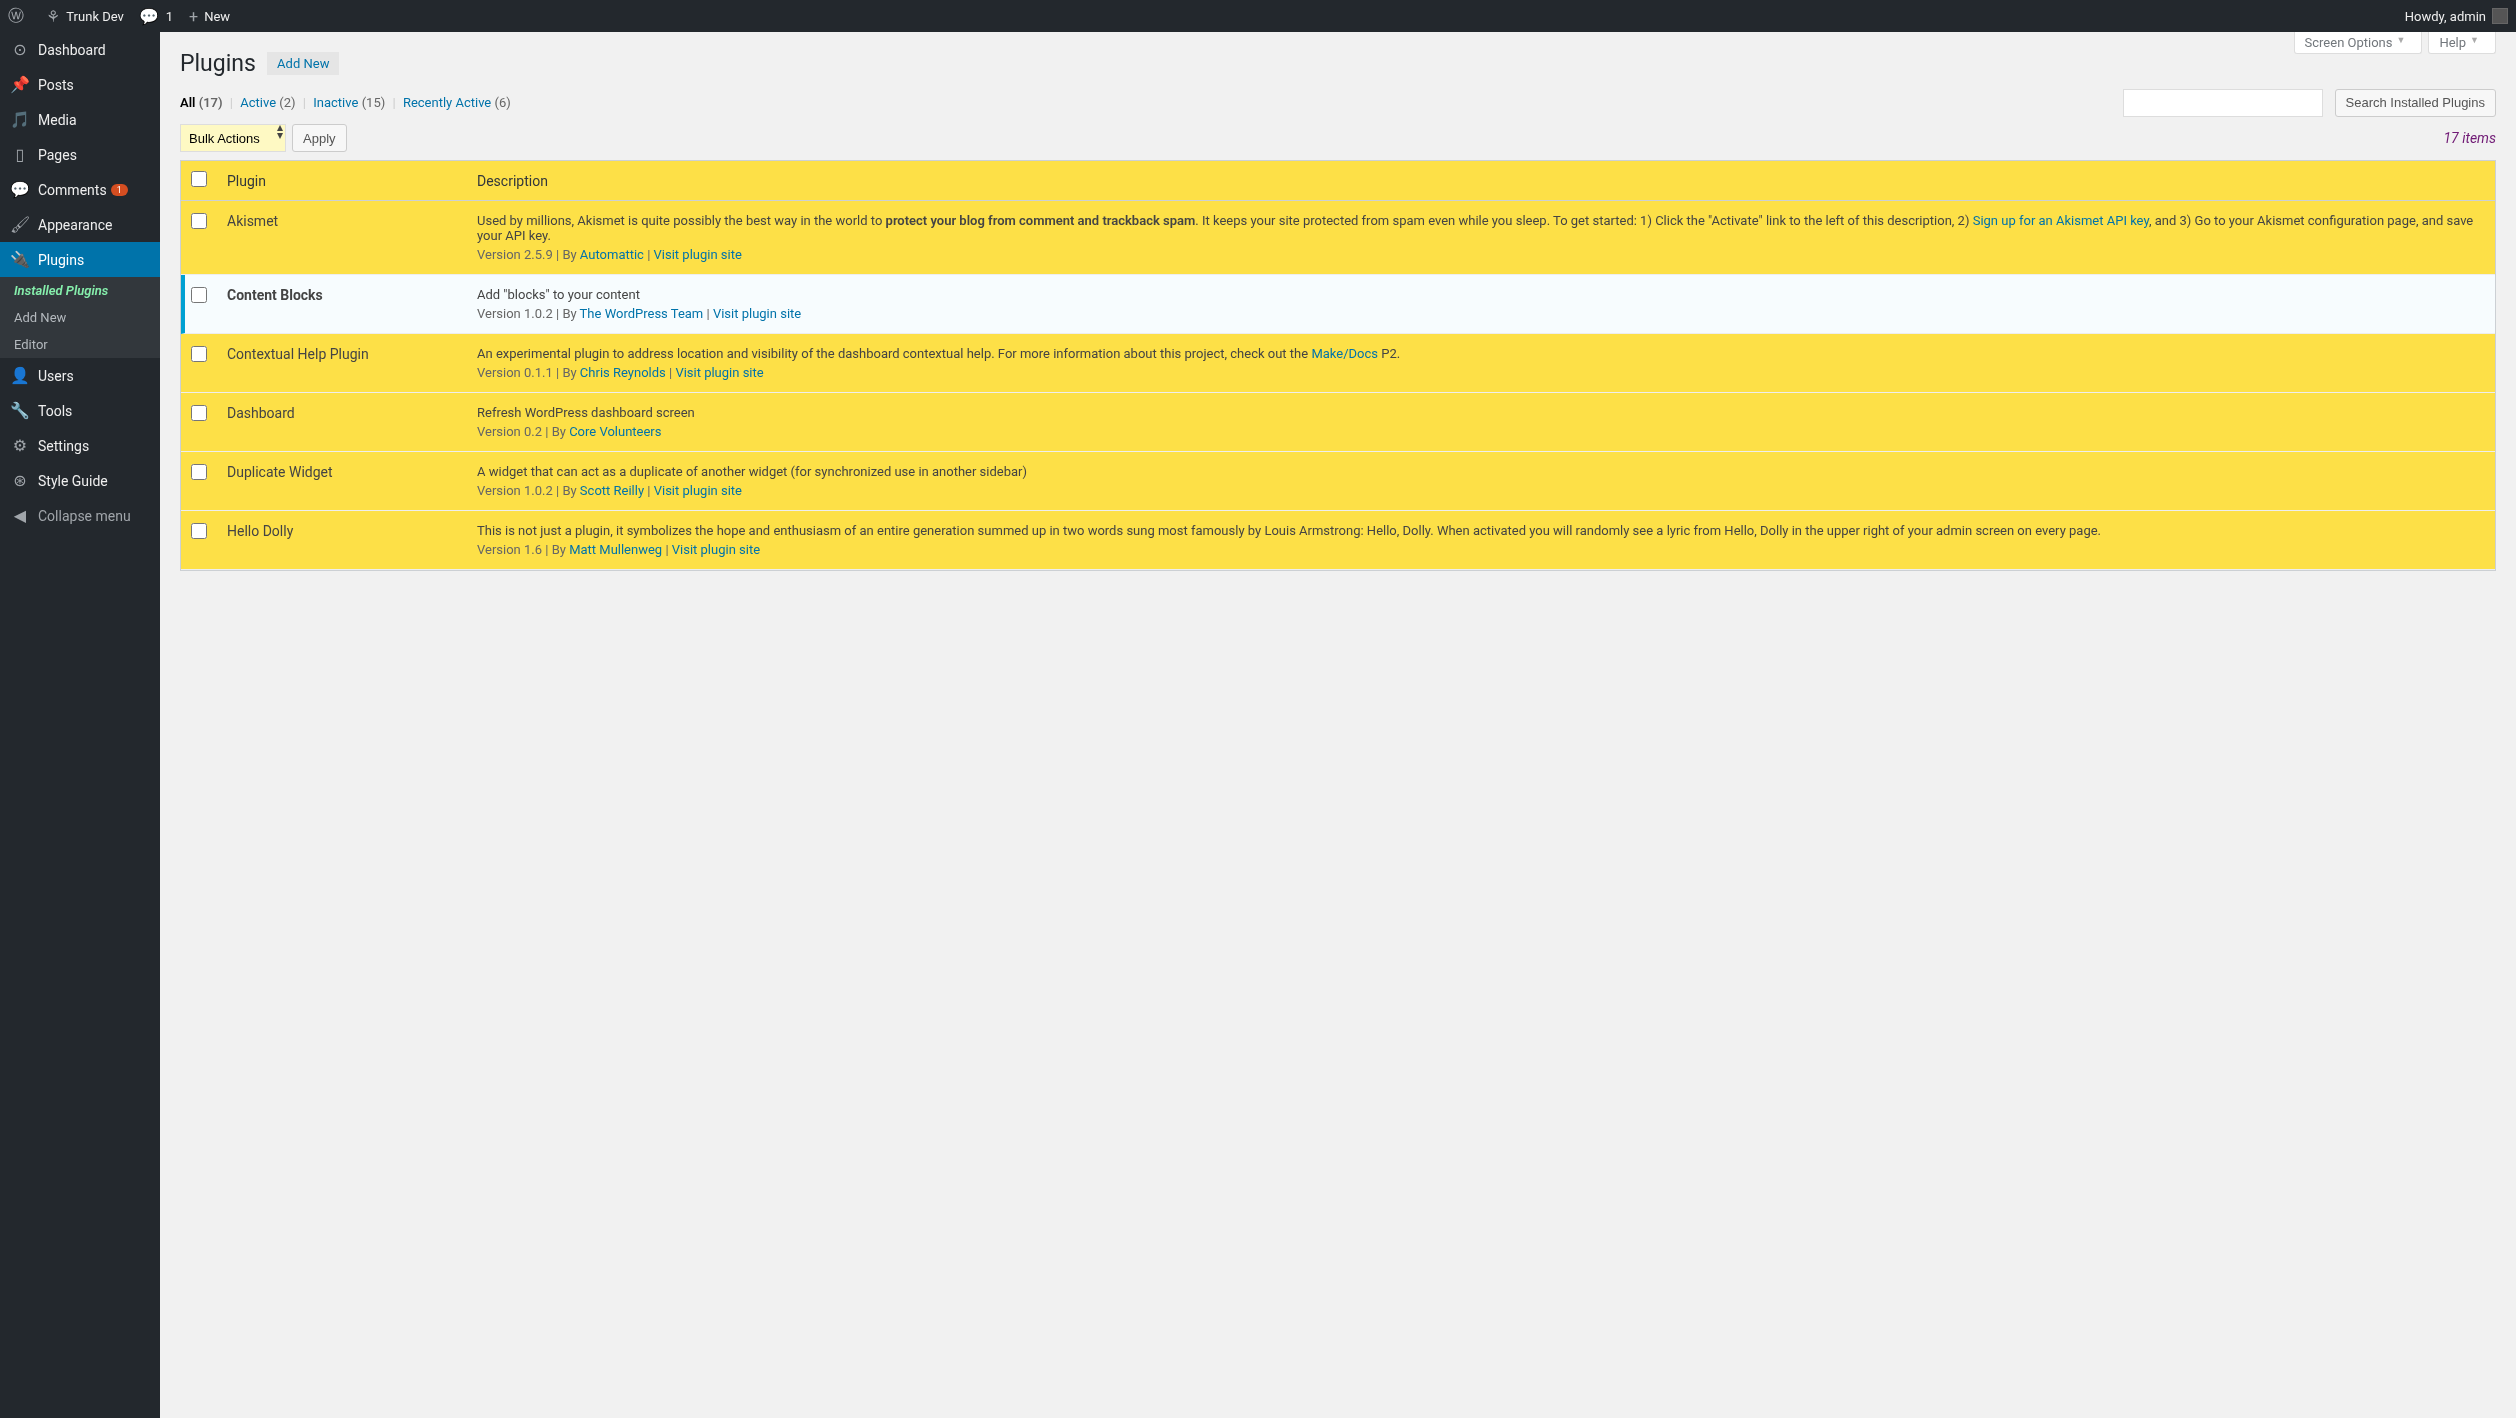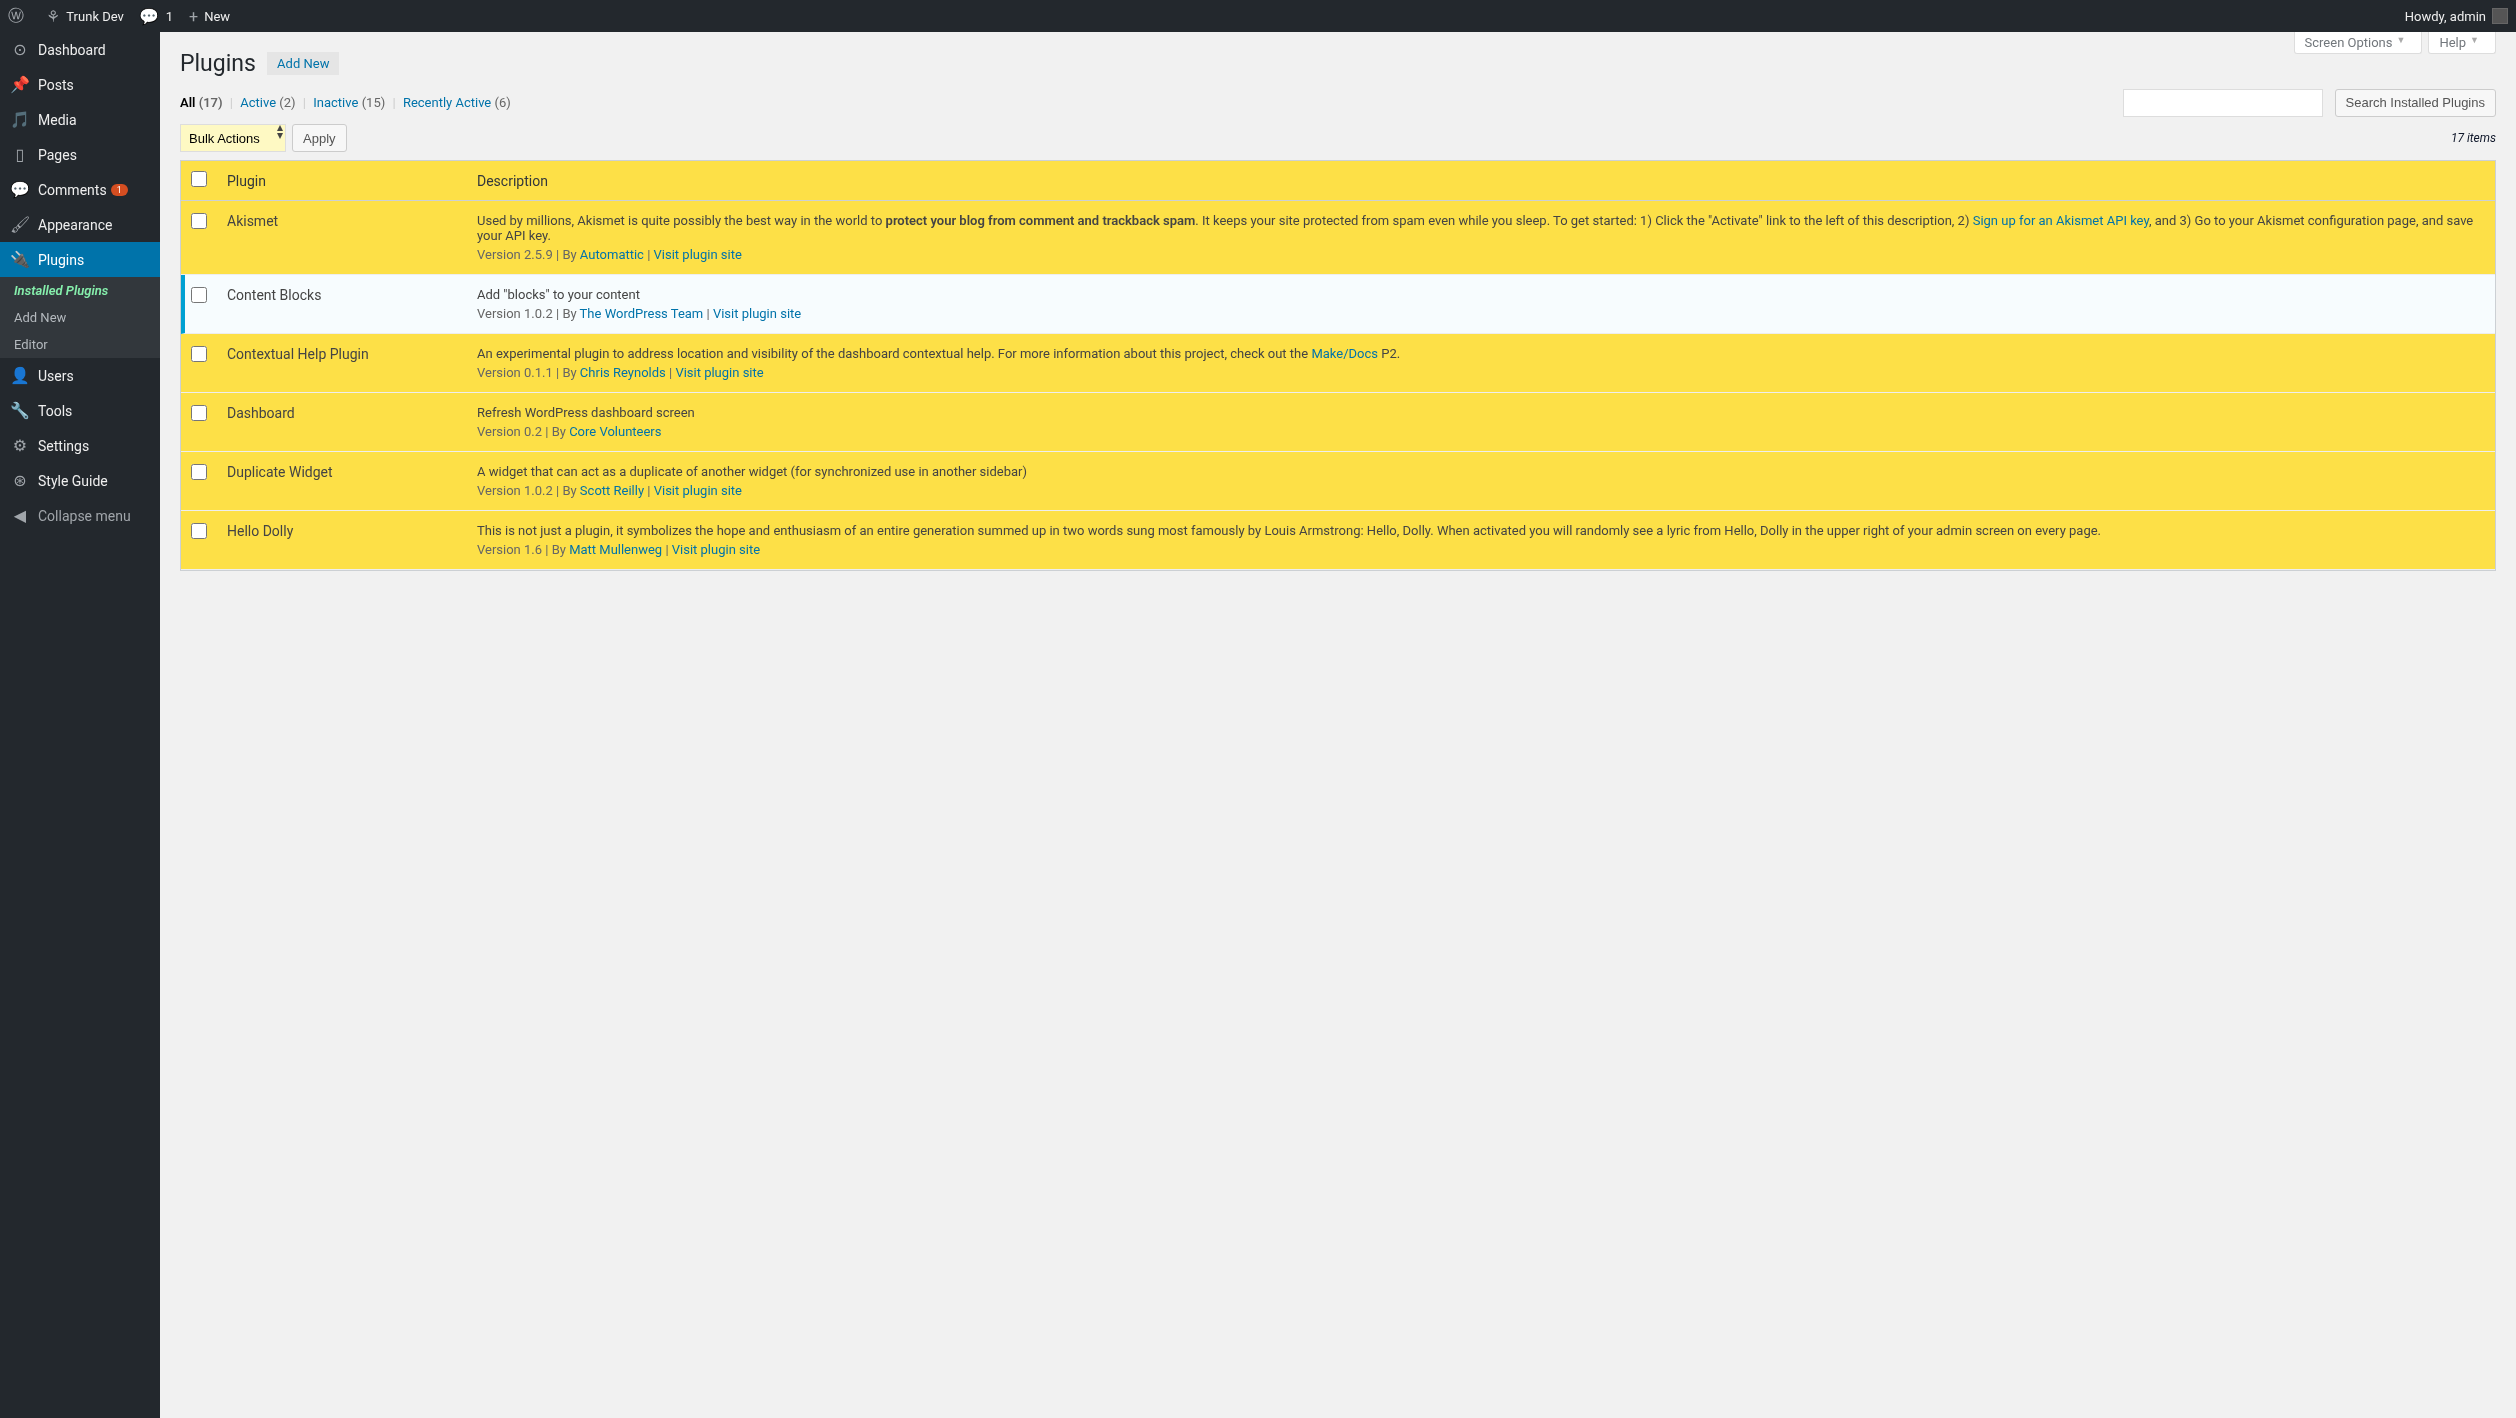--- a/index.html
+++ b/index.html
@@ -43,30 +43,30 @@
 .subsubsub .current { color: #000; font-weight: 600; }
 
 .tablenav { display: flex; align-items: center; margin: 6px 0 8px 0; }
 .tablenav select { padding: 2px 24px 2px 8px; border: 1px solid #ddd; background: #fef9c3; font-size: 13px; height: 28px; appearance: none; }
 .select-wrap { position: relative; display: inline-block; }
 .select-wrap::after { content: "▾"; position: absolute; right: 3px; top: 4px; font-size: 12px; pointer-events:none; }
 .select-wrap::before { content: "▴"; position: absolute; right: 3px; top: -4px; font-size: 12px; pointer-events:none; }
 .button { padding: 0 10px; height: 28px; border: 1px solid #ccc; background: #f7f7f7; color: #555; cursor: pointer; font-size: 13px; margin-left: 6px; border-radius: 3px; }
 .search-box { margin-left: auto; display: flex; align-items: center; gap: 6px; }
 .search-box input[type="search"] { border: 1px solid #ddd; padding: 3px 8px; height: 28px; width: 200px; background: #fff; }
-.displaying-num { color: #0f172a; font-style: italic; font-size: 12px; margin-left: auto; }
+.displaying-num { color: #701a75; font-style: italic; font-size: 14px; margin-left: auto; }
 
 
 .wp-list-table { width: 100%; border: 1px solid #ccd0d4; background: #fde047; border-spacing: 0; font-size: 13px; }
 .wp-list-table thead th { text-align: left; padding: 10px 10px; font-weight: 400; font-size: 14px; color: #32373c; border-bottom: 1px solid #ccd0d4; }
 .wp-list-table td { padding: 12px 10px; vertical-align: top; border-bottom: 1px solid #eee; color: #444; }
 .wp-list-table .check-column { width: 32px; text-align: center; }
 .wp-list-table .check-column input { width: 16px; height: 16px; }
 .wp-list-table .plugin-title { width: 250px; font-size: 14px; }
-.wp-list-table .plugin-title strong { font-weight: 400; }
+.wp-list-table .plugin-title strong { font-weight: 700; }
 .wp-list-table tr.active { background: #f7fcfe; }
 .wp-list-table tr.active td:first-child { border-left: 4px solid #00a0d2; padding-left: 6px; }
 .wp-list-table tr.active .plugin-title { font-weight: 600; }
 .plugin-meta { color: #666; margin-top: 4px; font-size: 13px; }
 .plugin-meta a { color: #0073aa; }
 .desc-text b { font-weight: 600; }
 </style>
 </head>
 <body>
 

